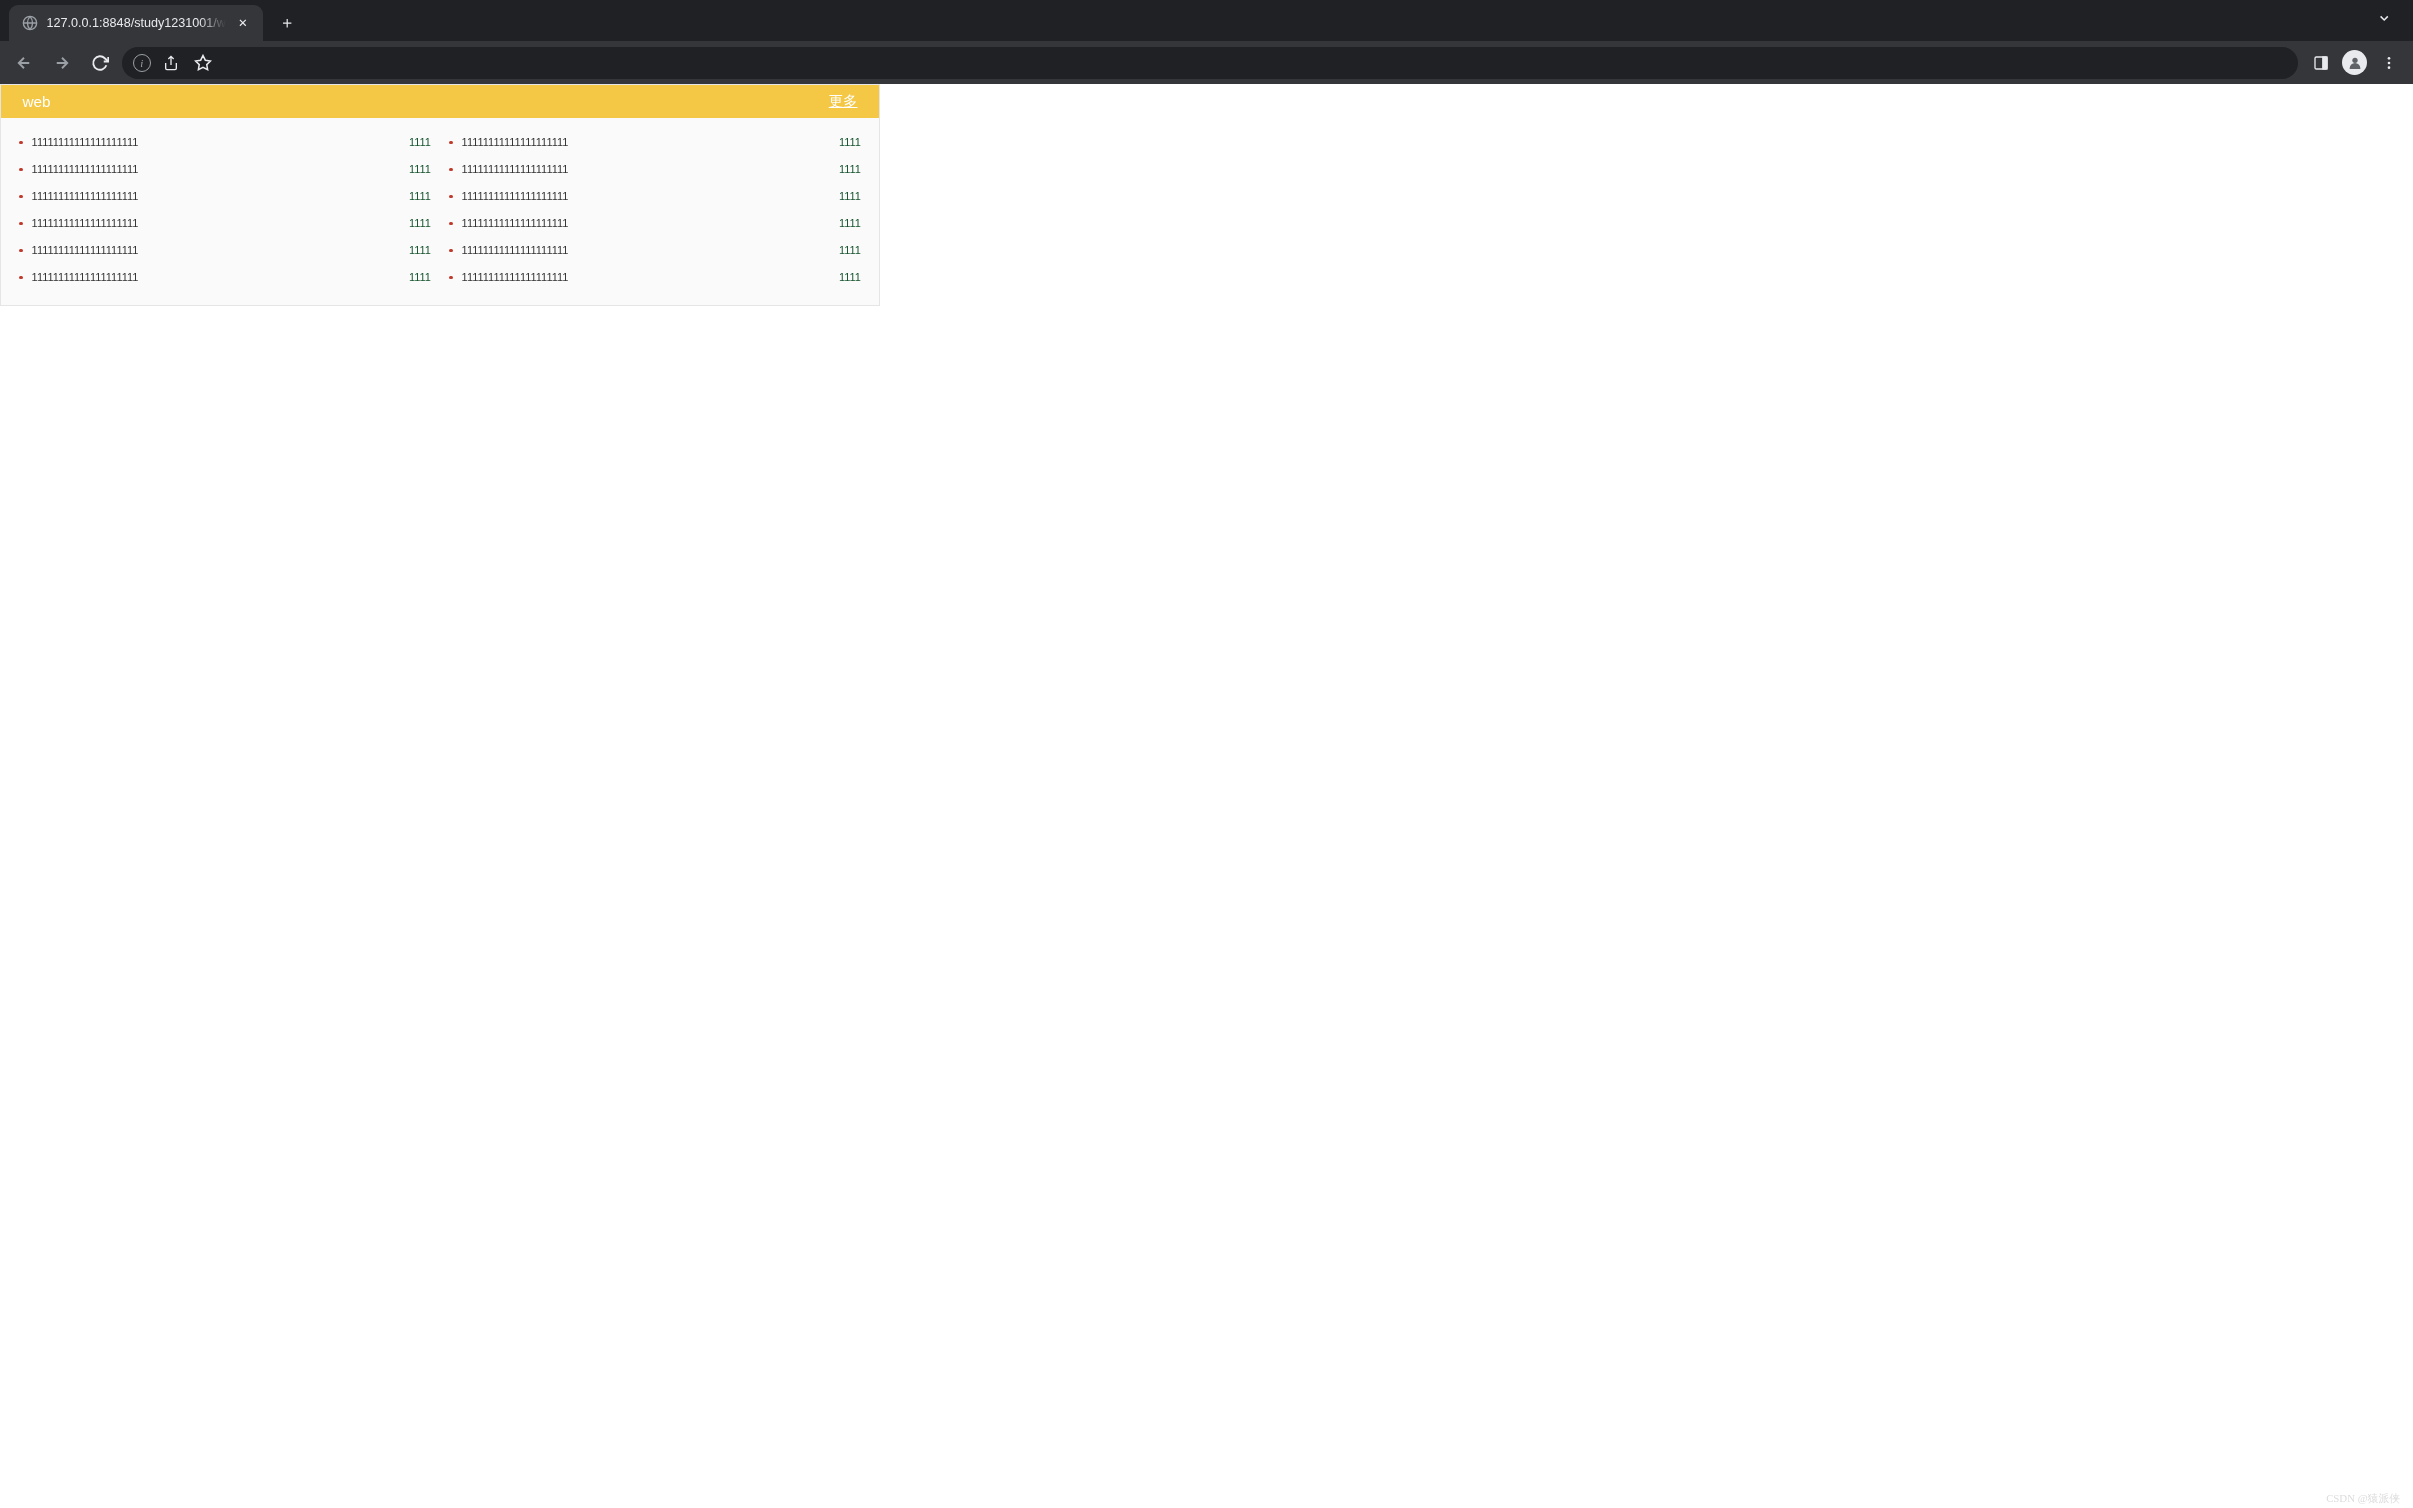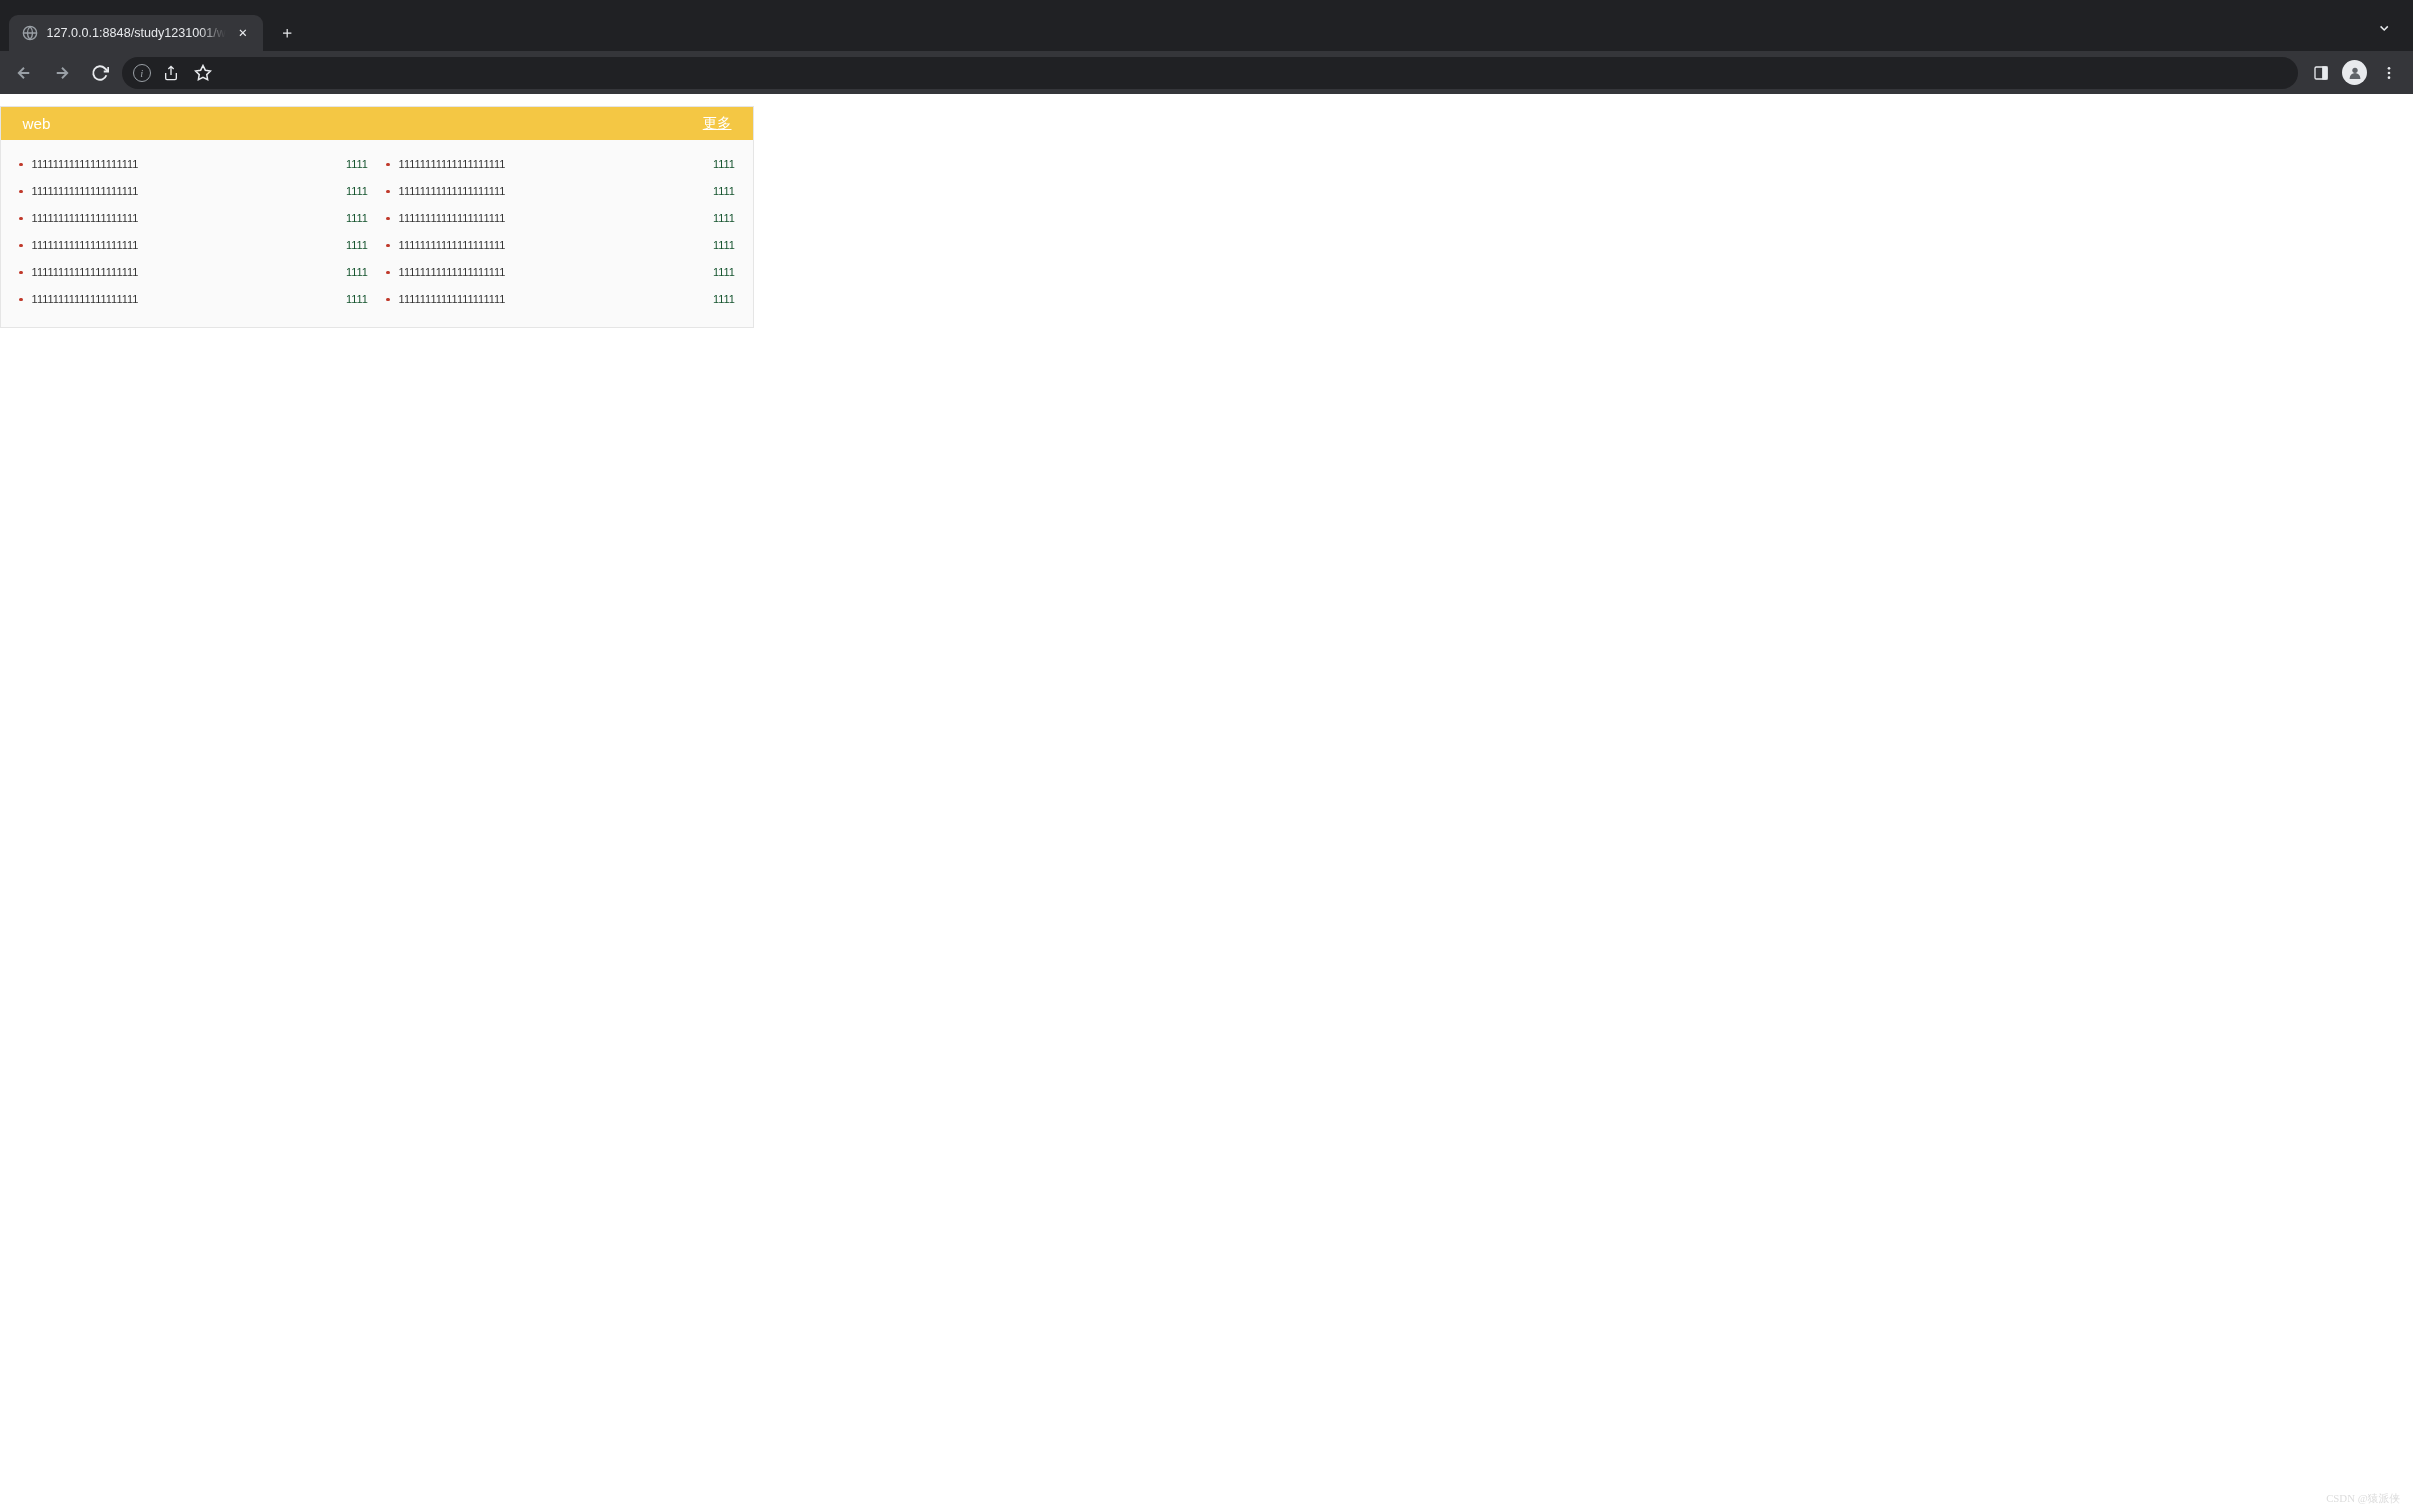--- a/index.html
+++ b/index.html
@@ -12,21 +12,21 @@
       background: #fff;
     }
     
     .browser-chrome {
       background: #202124;
       color: #e8eaed;
     }
     .tab-strip {
       display: flex;
       align-items: flex-end;
-      height: 51px;
+      height: 41px;
       padding-left: 9px;
       padding-right: 9px;
     }
     .tab {
       display: flex;
       align-items: center;
       height: 36px;
       background: #35363a;
       border-radius: 9px 9px 0 0;
       padding: 0 12.6px;
@@ -162,24 +162,23 @@
       align-items: center;
       justify-content: center;
       color: #5f6368;
     }
 
     
     .page {
       background: #fff;
     }
     .panel {
-      width: 754px;
+      width: 880px;
       border: 0.9px solid #e5e5e5;
       background: #fafafa;
-      margin-top: 12px;
     }
     .panel-header {
       background: #f4c744;
       height: 33px;
       display: flex;
       align-items: center;
       padding: 0 21.5px;
       color: #fff;
       font-size: 15.3px;
     }

